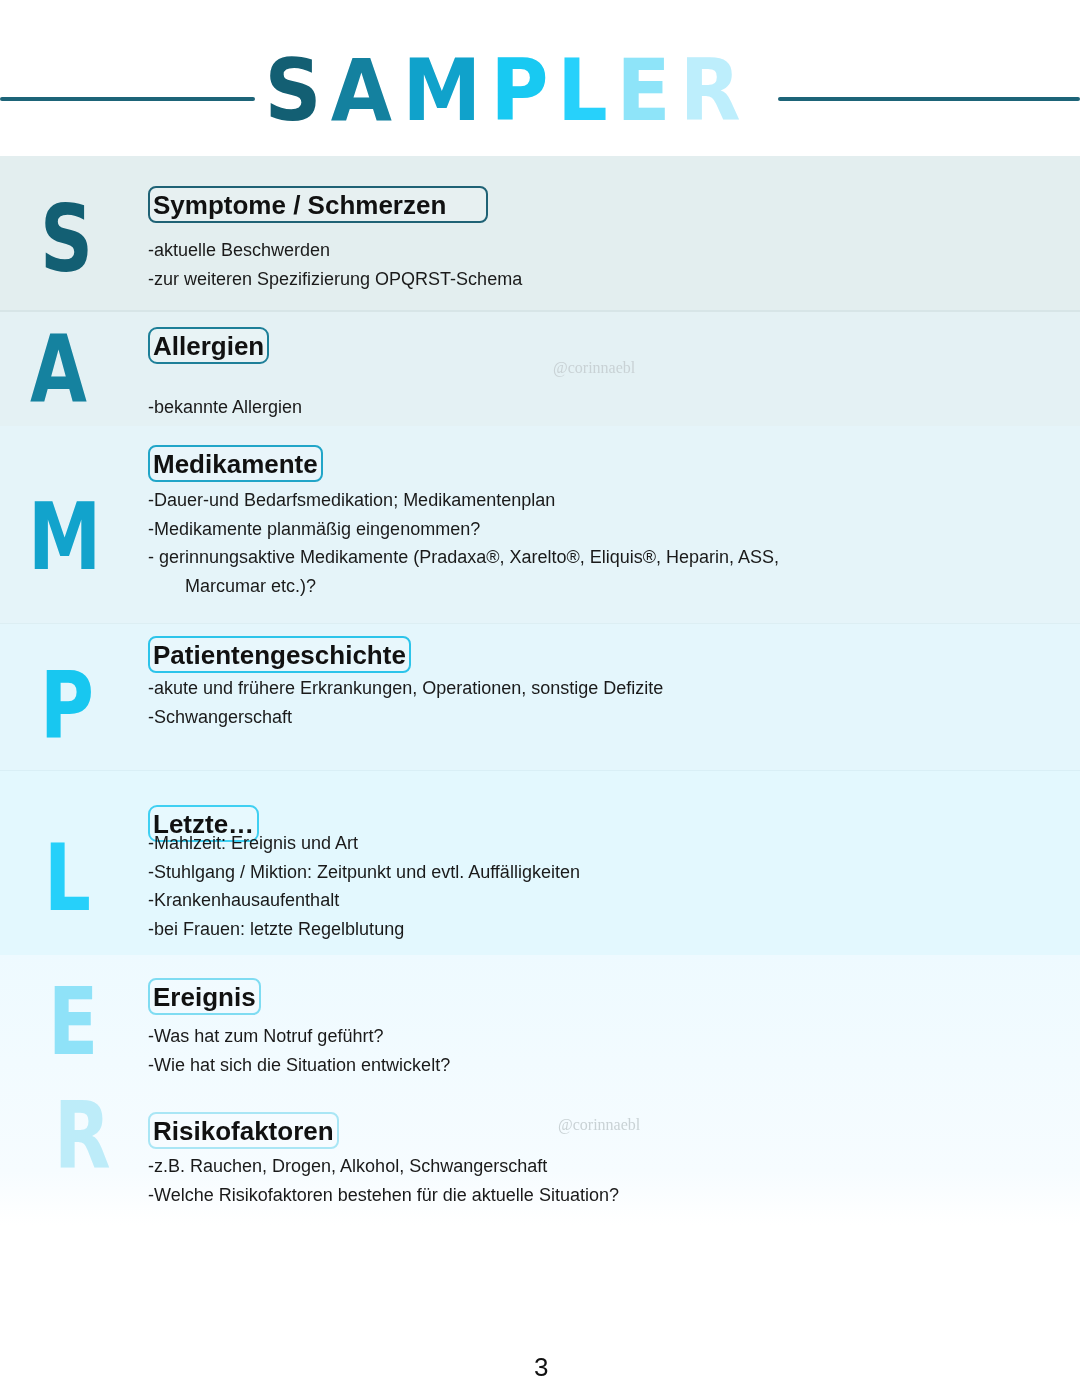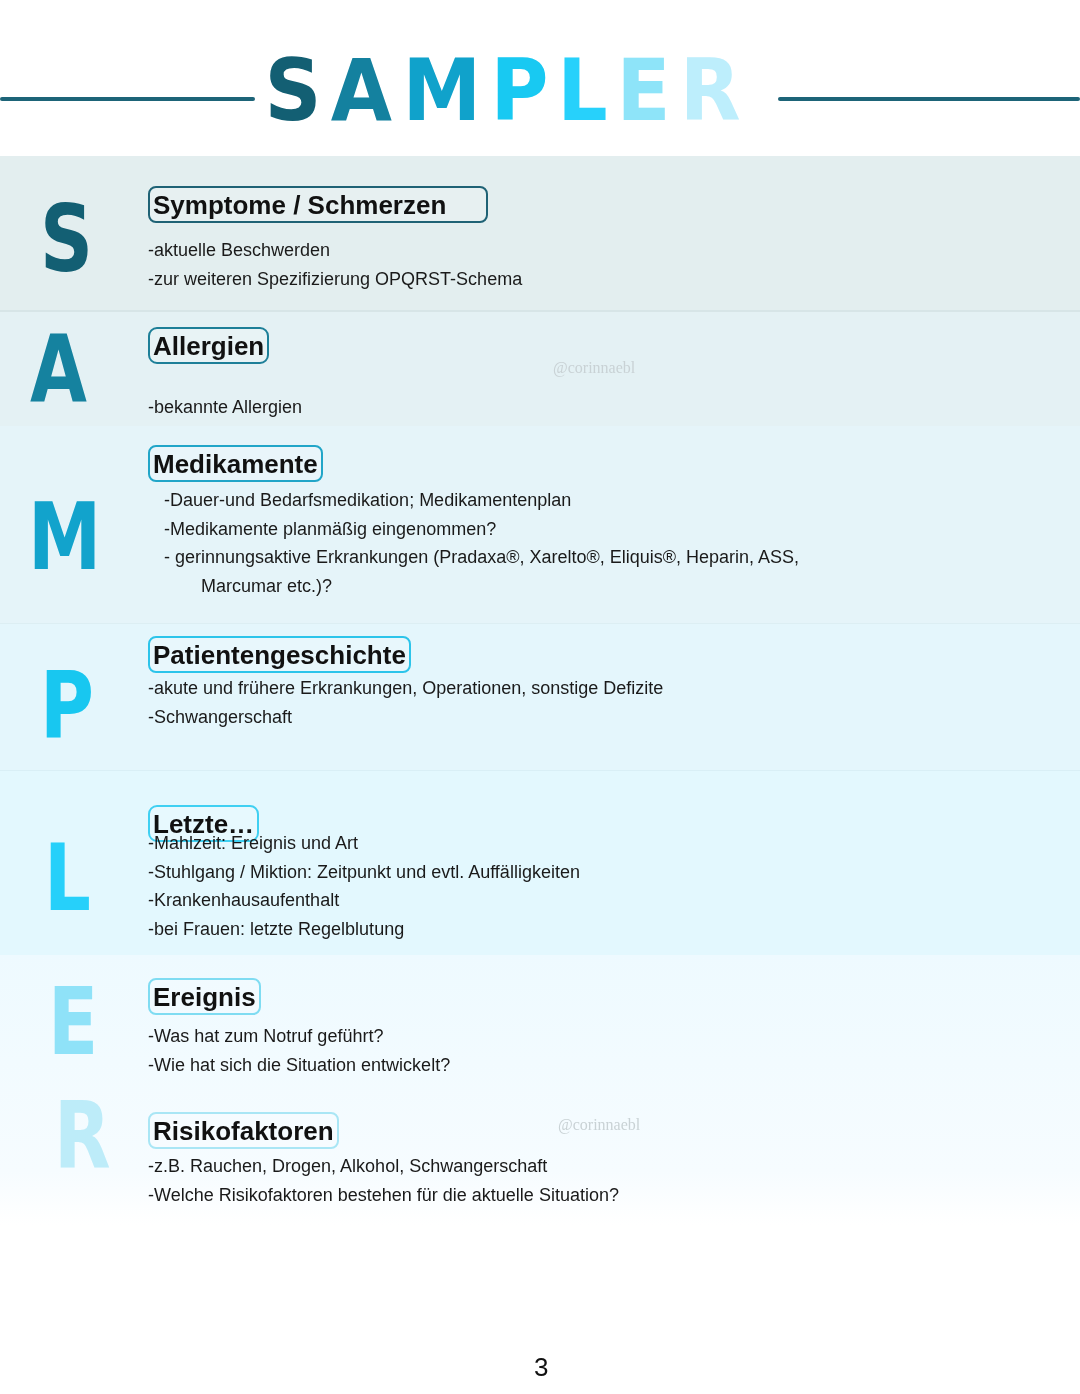--- a/index.html
+++ b/index.html
@@ -79,24 +79,24 @@
   <div class="label" style="top: 15px; border-color: rgb(29, 127, 152); border-radius: 9px;">Allergien</div>
   <div class="lines" style="top:65px;margin-top:16px;">
     <div>-bekannte Allergien</div>
   </div>
   <div class="watermark" style="left:553px; top:47px;">@corinnaebl</div>
 </div>
 
 <div class="section sec-m">
   <div class="letter" style="left: 28px; top: 66px; color: rgb(18, 163, 204);">M</div>
   <div class="label" style="top: 19px; border-color: rgb(33, 165, 200);">Medikamente</div>
-  <div class="lines" style="top:60px;margin-left:16px;">
+  <div class="lines" style="top:60px;">
     <div>-Dauer-und Bedarfsmedikation; Medikamentenplan</div>
     <div>-Medikamente planmäßig eingenommen?</div>
-    <div>- gerinnungsaktive Erkrankungen (Pradaxa®, Xarelto®, Eliquis®, Heparin, ASS,</div>
+    <div>- gerinnungsaktive Medikamente (Pradaxa®, Xarelto®, Eliquis®, Heparin, ASS,</div>
     <div class="indent">Marcumar etc.)?</div>
   </div>
 </div>
 
 <div class="section sec-p">
   <div class="letter" style="left: 40px; top: 36px; color: rgb(24, 199, 240);">P</div>
   <div class="label" style="top: 12px; border-color: rgb(44, 196, 234);">Patientengeschichte</div>
   <div class="lines" style="top:50px;">
     <div>-akute und frühere Erkrankungen, Operationen, sonstige Defizite</div>
     <div>-Schwangerschaft</div>

